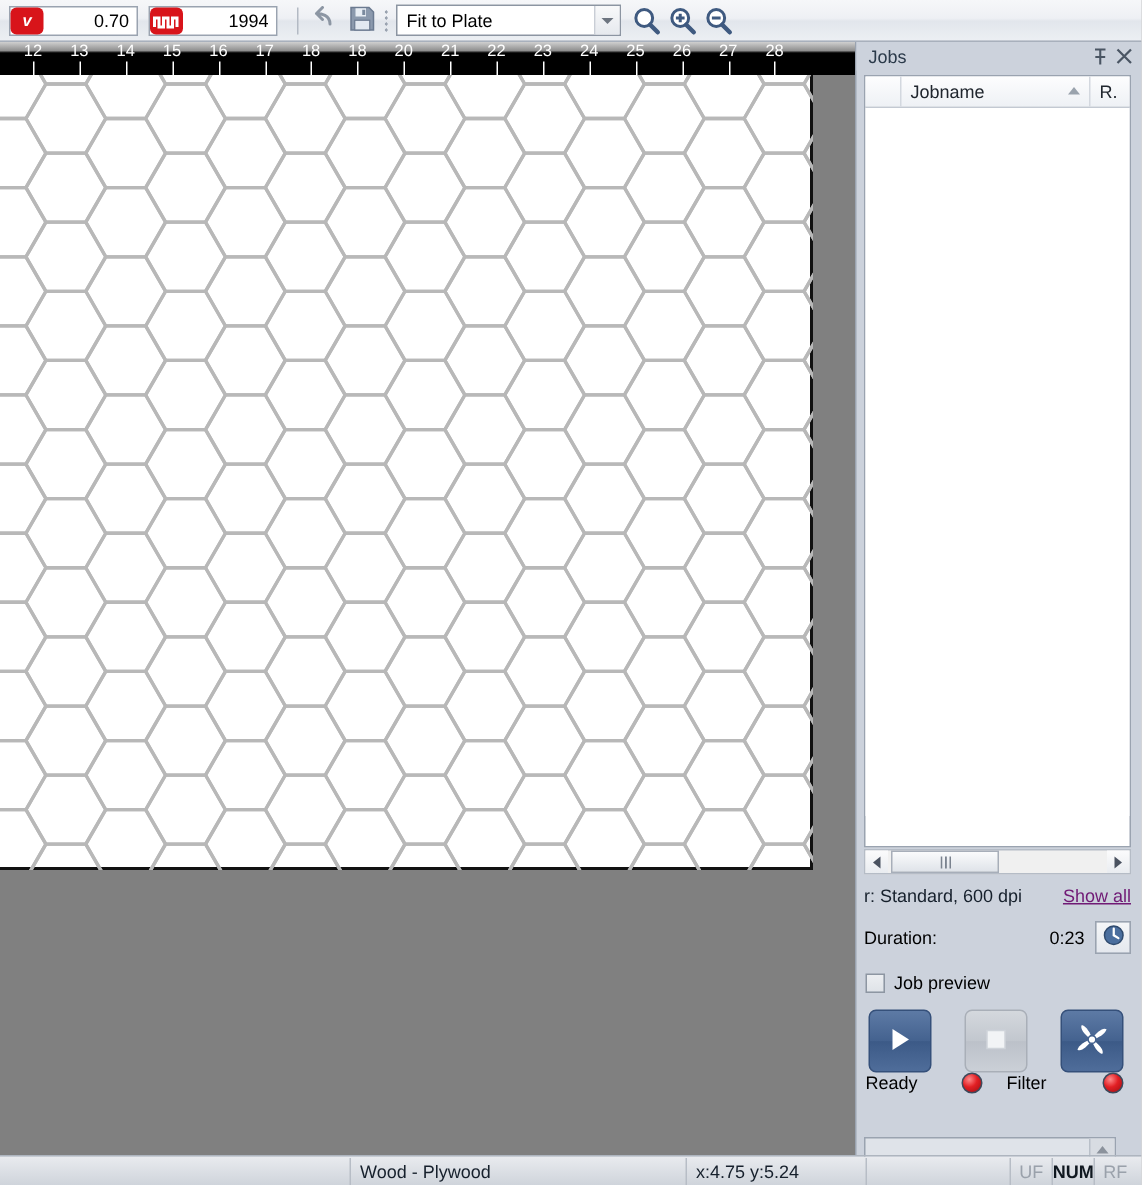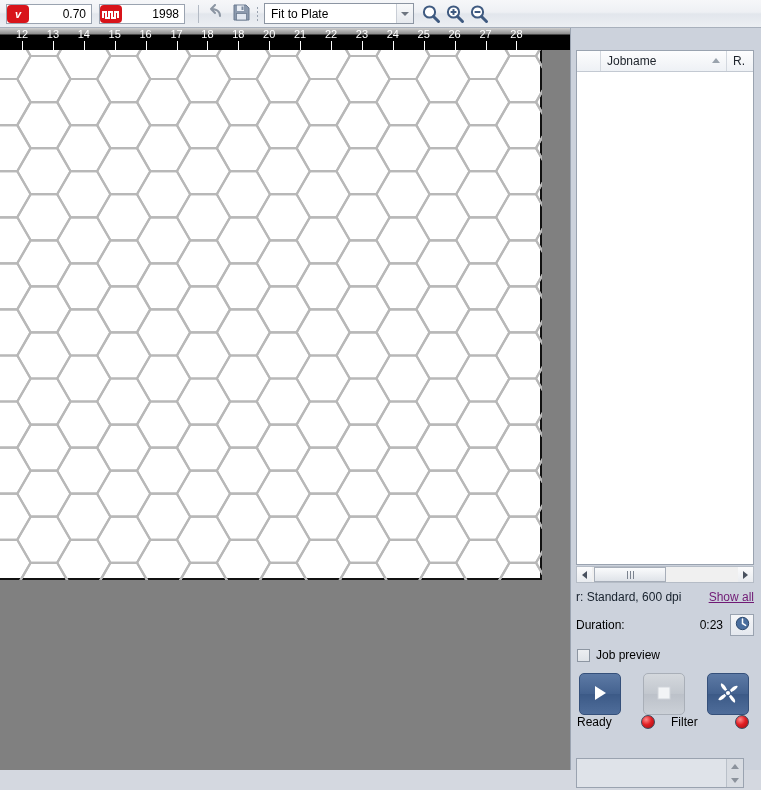--- a/index.html
+++ b/index.html
@@ -304,21 +304,21 @@
       <div class="tb-badge" style="font-style:italic;">v</div>
       <div class="tb-value">0.70</div>
     </div>
 
     <div class="tb-field">
       <div class="tb-badge">
         <svg width="18" height="12" viewBox="0 0 18 12">
           <path d="M1 10 L1 4 L4 4 L4 10 L7 10 L7 4 L10 4 L10 10 L13 10 L13 4 L16 4 L16 10" fill="none" stroke="#ffffff" stroke-width="2"></path>
         </svg>
       </div>
-      <div class="tb-value">1998</div>
+      <div class="tb-value">1994</div>
     </div>
 
     <div class="tb-sep"></div>
 
     <div class="tb-btn">
       <span>
         <svg width="18" height="16" viewBox="0 0 18 16">
           <path d="M12 12 C12 6, 6 5, 3 5 M3 5 L7 1 M3 5 L7 9" fill="none" stroke="#8c96a3" stroke-width="2" stroke-linecap="round" stroke-linejoin="round"></path>
         </svg>
       </span>
@@ -705,20 +705,33 @@
             <polygon points="629.1,535.8 615.8,558.9 589.2,558.9 575.9,535.8 589.2,512.8 615.8,512.8"></polygon>
             <polygon points="629.1,581.9 615.8,604.9 589.2,604.9 575.9,581.9 589.2,558.9 615.8,558.9"></polygon>
             <polygon points="629.1,628.0 615.8,651.0 589.2,651.0 575.9,628.0 589.2,604.9 615.8,604.9"></polygon>
           </g>
         </svg>
     </div>
   </div>
 
   <div id="jobs">
 
+    <div id="jobs-title">
+      <div class="t">Jobs</div>
+      <div class="title-ico">
+        <svg width="11" height="12" viewBox="0 0 11 12">
+          <path d="M2 1 H9 M5.5 1 V6 M2.2 6 H8.8 M5.5 6 V11" stroke="#4a5563" stroke-width="1.4" fill="none"></path>
+        </svg>
+      </div>
+      <div class="title-ico">
+        <svg width="11" height="11" viewBox="0 0 11 11">
+          <path d="M1 1 L10 10 M10 1 L1 10" stroke="#4a5563" stroke-width="1.5"></path>
+        </svg>
+      </div>
+    </div>
 
     <div id="jobs-list-wrap">
       <div id="jobs-head">
         <div class="jh icocol"></div>
         <div class="jh name">
           <span>Jobname</span>
           <span class="sort-tri"></span>
         </div>
         <div class="jh r">R.</div>
       </div>
@@ -799,14 +812,23 @@
 
     <div id="listbox">
       <div class="area"></div>
       <div class="spin">
         <div class="tri-up-s"></div>
         <div class="tri-dn-s"></div>
       </div>
     </div>
   </div>
 
+  <div id="statusbar">
+    <div class="sb-cell first" style="width:233px;"></div>
+    <div class="sb-cell" style="width:224px;">Wood - Plywood</div>
+    <div class="sb-cell" style="width:120px;">x:4.75   y:5.24</div>
+    <div class="sb-cell" style="width:96px;"></div>
+    <div class="sb-cell sb-flag off">UF</div>
+    <div class="sb-cell sb-flag on">NUM</div>
+    <div class="sb-cell sb-flag off">RF</div>
+  </div>
 
 </div>
 
 </body></html>

